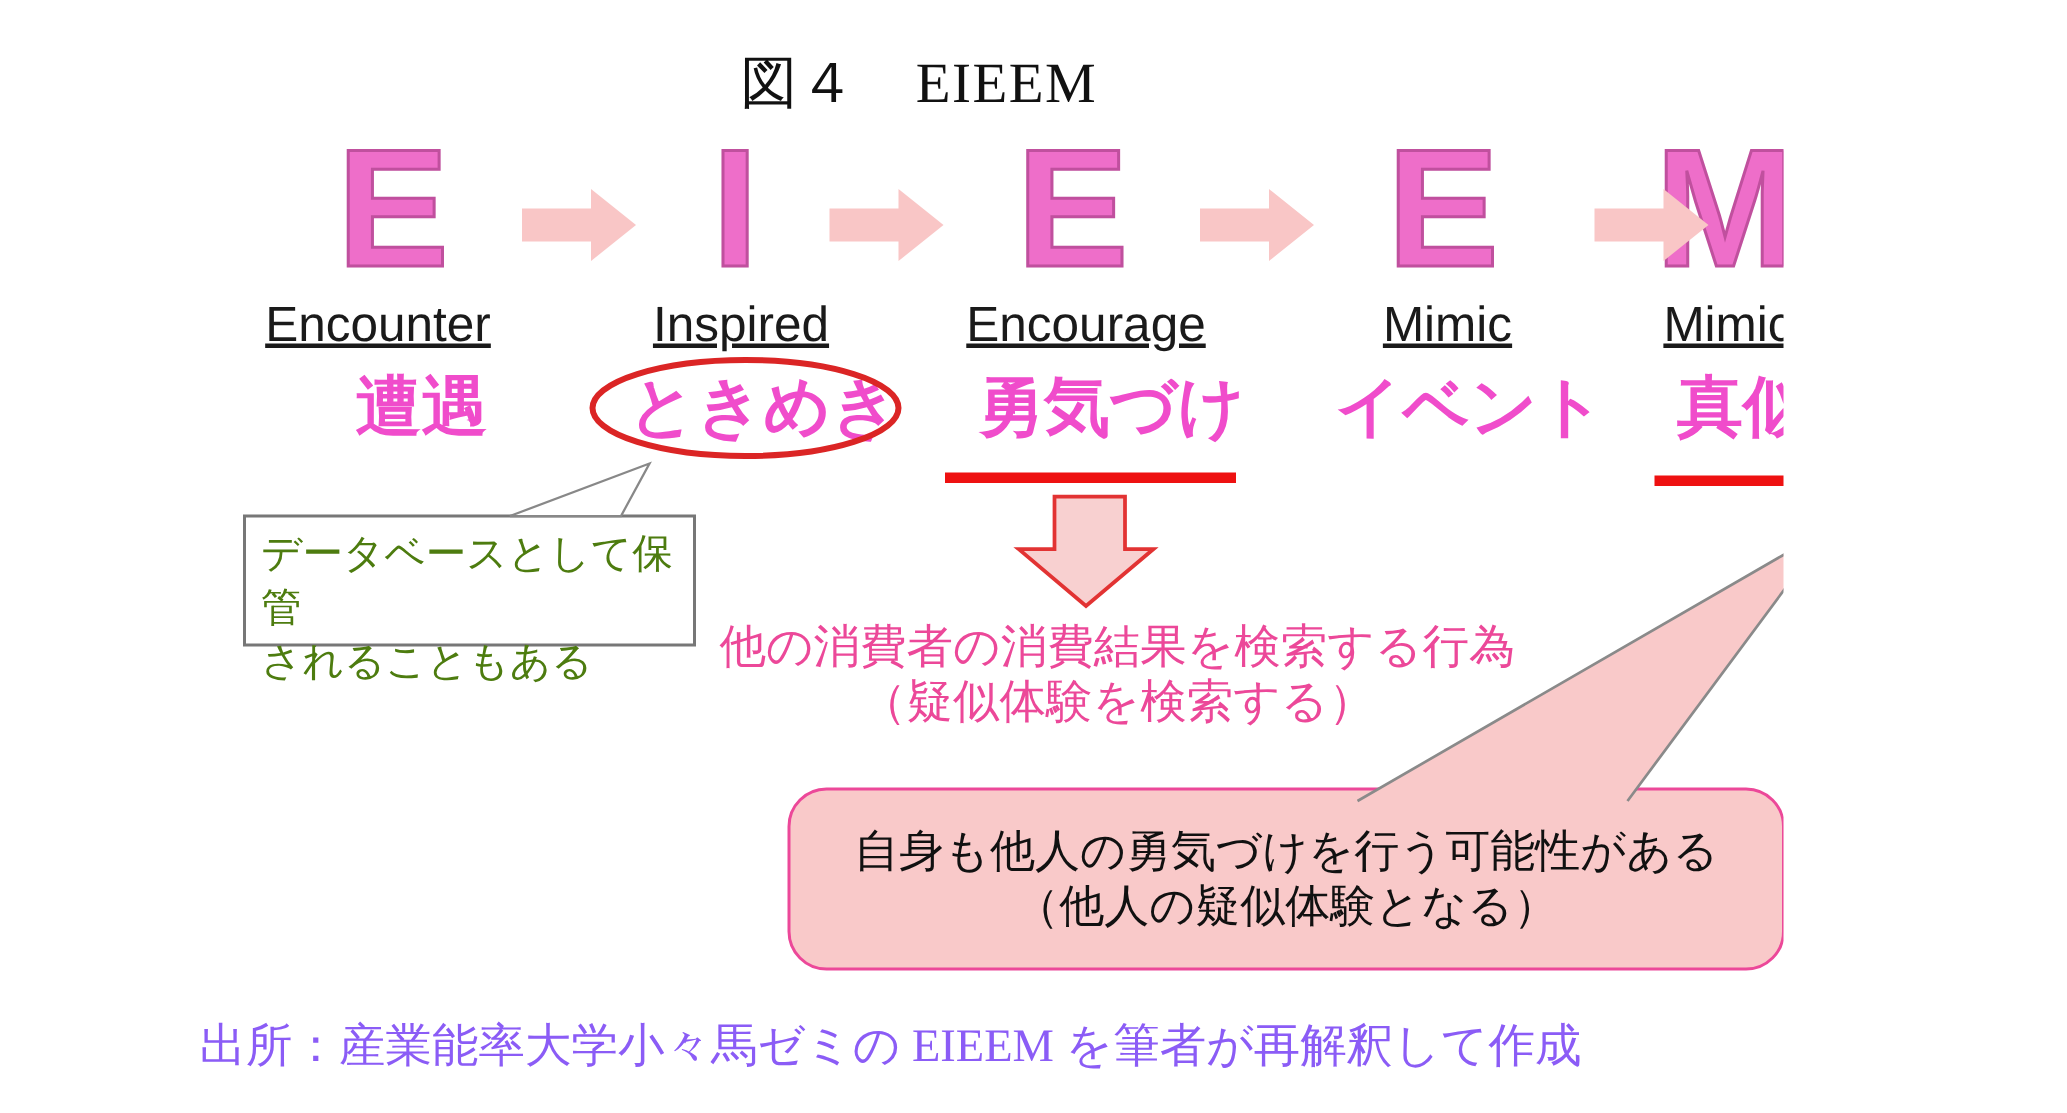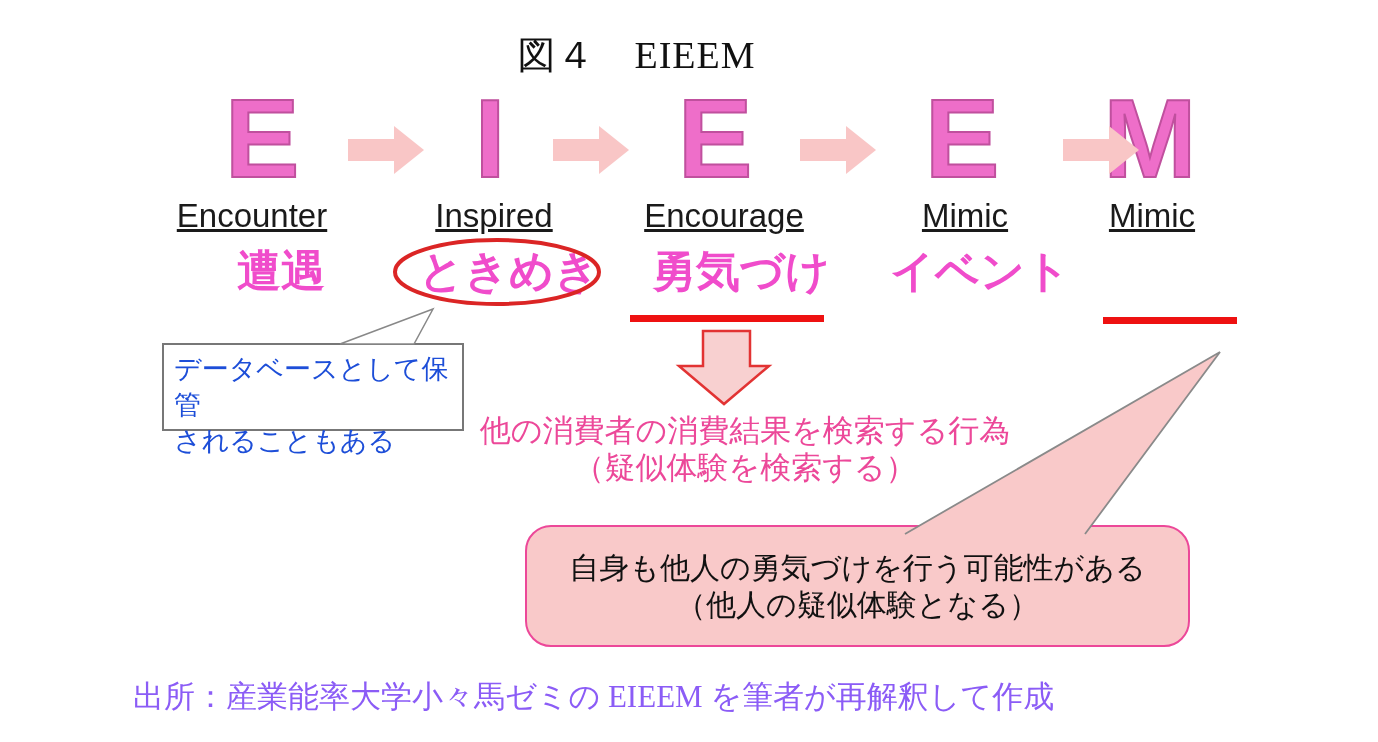--- a/index.html
+++ b/index.html
@@ -1,18 +1,18 @@
 <!DOCTYPE html>
 <html><head>
 <meta charset="utf-8">
 <style>
   html,body { margin:0; padding:0; background:#ffffff; }
   .canvas {
     position:relative; width:1189px; height:742px; background:#ffffff;
-    font-family:"Liberation Sans", sans-serif; overflow:hidden;padding-left:48px;
+    font-family:"Liberation Sans", sans-serif; overflow:hidden;
   }
   .title {
     position:absolute; top:30px; left:0; width:100%; text-align:center; text-indent:36px;
     font-family:"Liberation Serif", serif; font-size:38px; color:#111; letter-spacing:1px;
     white-space:pre;
   }
   .stage-letter {
     position:absolute; top:83px; transform:translateX(-50%);
     font-size:112px; font-weight:bold; line-height:1;
     color:#EE6EC9; -webkit-text-stroke:2px #C0509E;
@@ -21,21 +21,21 @@
     position:absolute; top:197px; transform:translateX(-50%);
     font-size:33px; color:#1a1a1a; white-space:nowrap;text-decoration:underline;
   }
   .stage-ja {
     position:absolute; top:242px; transform:translateX(-50%);
     font-size:44px; font-weight:bold; color:#F04CCB; white-space:nowrap;margin-left:12px;
   }
   .callout-box {
     position:absolute; left:162px; top:343px; width:278px; height:72px;
     background:#ffffff; border:2px solid #777777;
-    padding:6px 10px; font-size:27px; line-height:36px; color:#1d4ed8;
+    padding:6px 10px; font-size:27px; line-height:36px; color:#4d7c0f;
   }
   .search-note {
     position:absolute; left:445px; top:412px; width:600px; text-align:center;
     font-size:31px; line-height:37px; color:#ec4899;
   }
   .bubble {
     position:absolute; left:525px; top:525px; width:661px; height:118px; box-sizing:content-box;
     background:#F9C9C9; border:2px solid #ec4899; border-radius:26px;
     text-align:center; font-size:30px; line-height:37px; color:#111; padding-top:0;
   }
@@ -62,20 +62,21 @@
   <div class="stage-en" style="left:252px">Encounter</div>
   <div class="stage-en" style="left:494px">Inspired</div>
   <div class="stage-en" style="left:724px">Encourage</div>
   <div class="stage-en" style="left:965px">Mimic</div>
   <div class="stage-en" style="left:1152px">Mimic</div>
 
   <div class="stage-ja" style="left:269px">遭遇</div>
   <div class="stage-ja" style="left:497px">ときめき</div>
   <div class="stage-ja" style="left:729px">勇気づけ</div>
   <div class="stage-ja" style="left:968px">イベント</div>
+  <div class="stage-ja" style="left:1150px">真似</div>
 
   <div class="callout-box">
     <div>データベースとして保管</div>
     <div>されることもある</div>
   </div>
 
   <div class="search-note">
     <div>他の消費者の消費結果を検索する行為</div>
     <div>（疑似体験を検索する）</div>
   </div>

